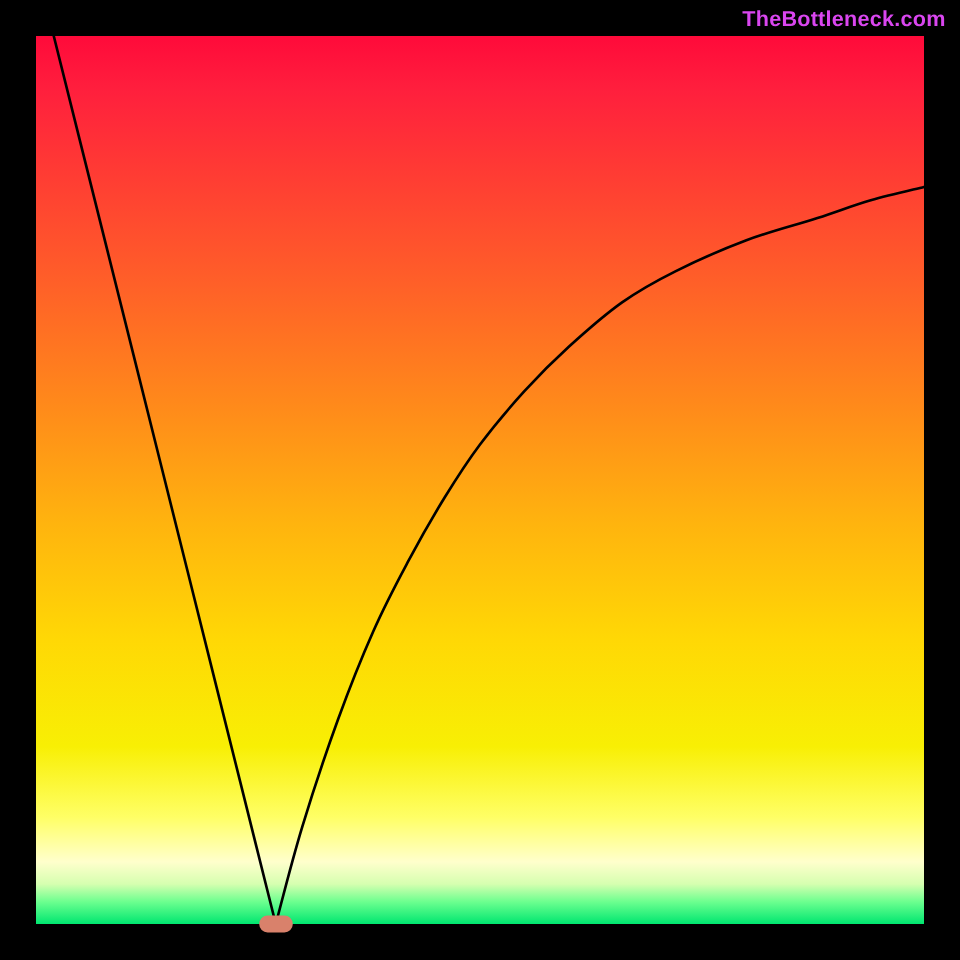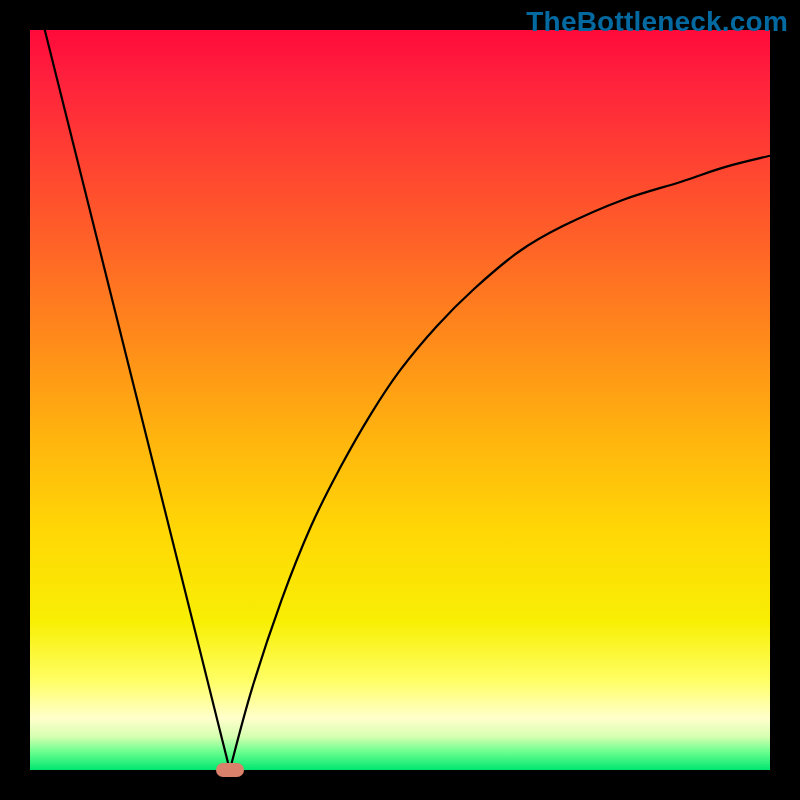--- a/index.html
+++ b/index.html
@@ -35,22 +35,22 @@
     left: 0;
     top: 0;
     width: 740px;
     height: 740px;
     overflow: visible;
   }
   .watermark {
     position: absolute;
     top: 6px;
     right: 12px;
-    color: #0369a1;
-    font-size: 28px;
+    color: #d946ef;
+    font-size: 18px;
     font-weight: 600;
     letter-spacing: 0.2px;
   }
   .marker {
     position: absolute;
     width: 28px;
     height: 14px;
     border-radius: 8px;
     transform: translate(-50%, -50%);
   }

